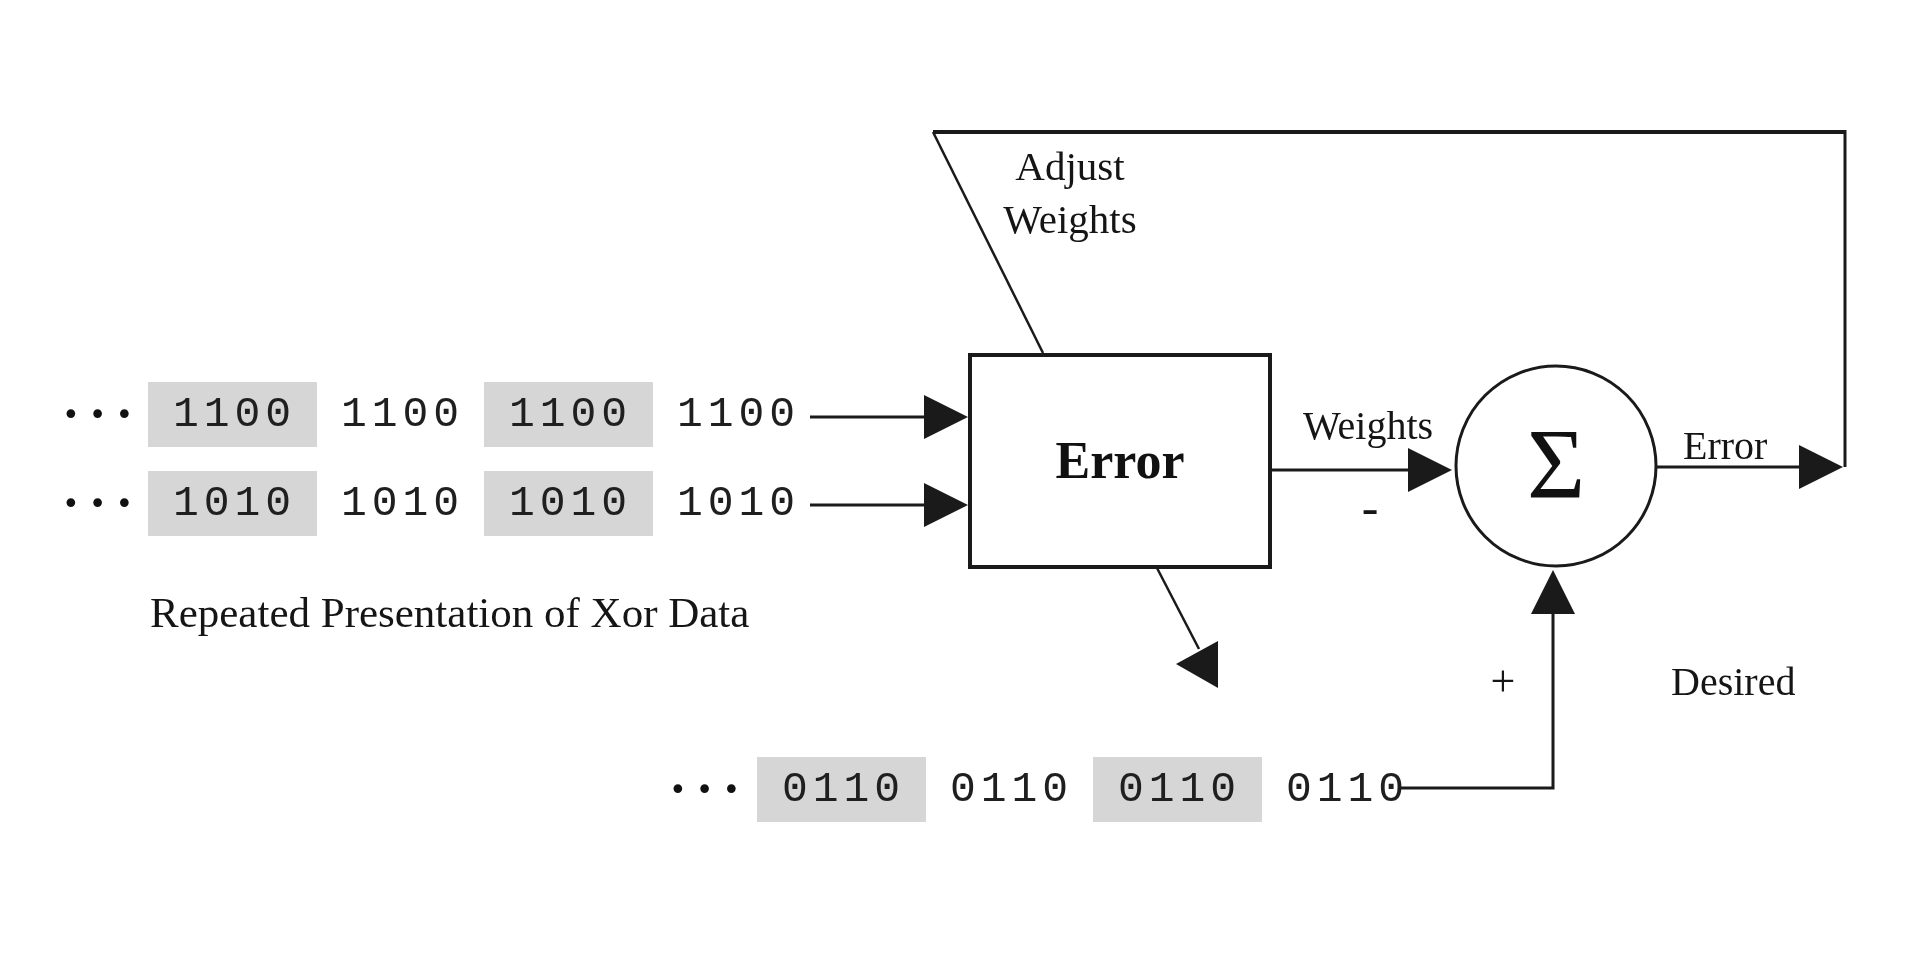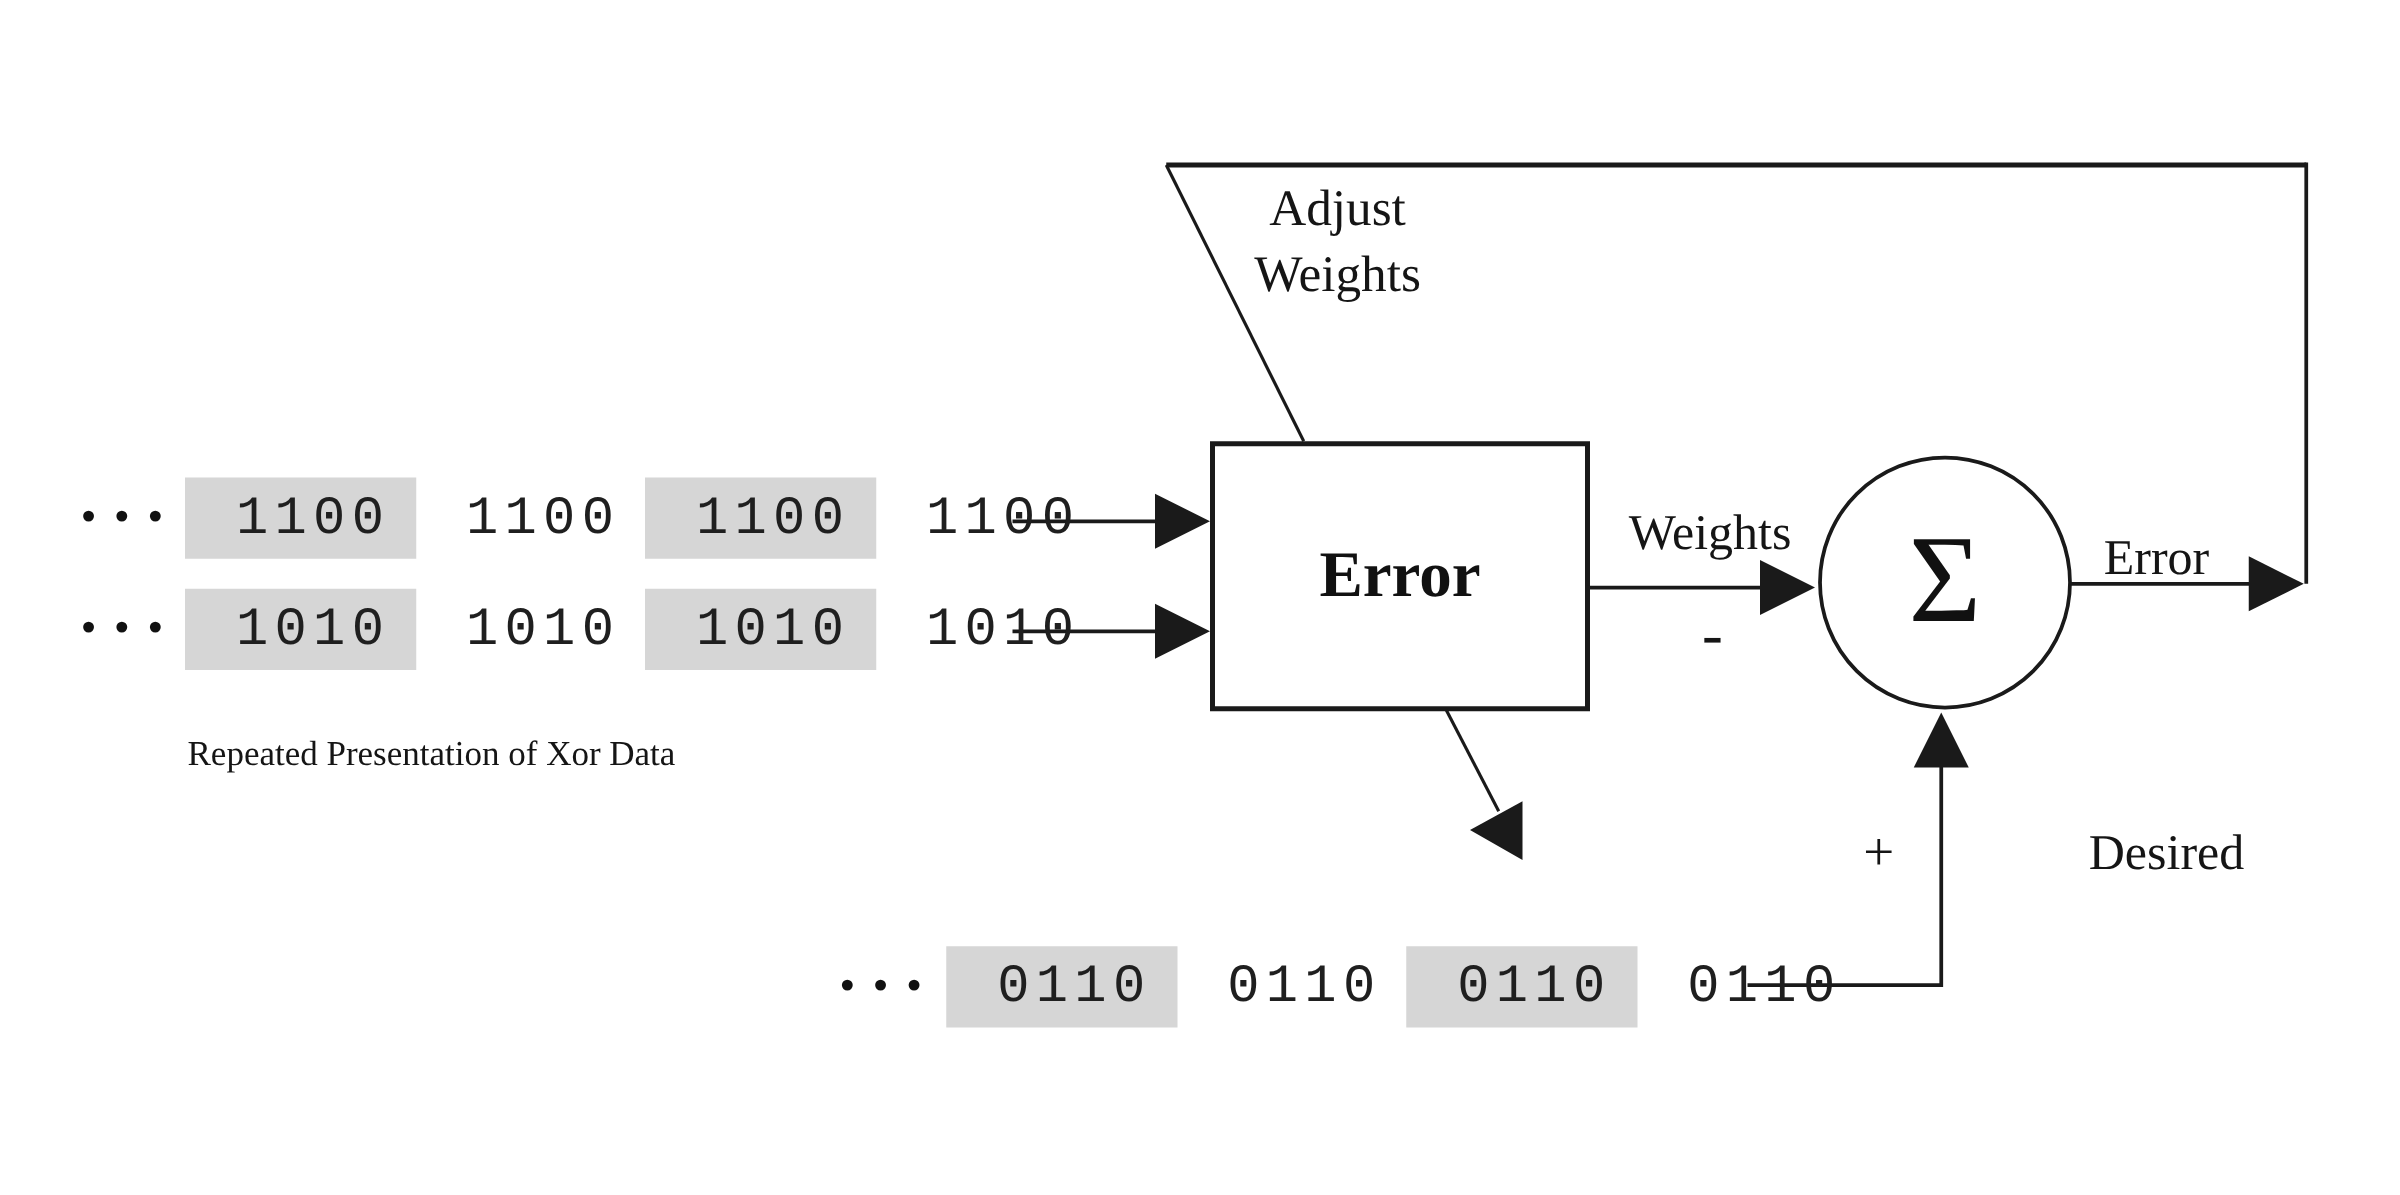--- a/index.html
+++ b/index.html
@@ -14,26 +14,26 @@
     position:absolute;display:flex;align-items:center;gap:20px;height:65px;
     font-family:"Liberation Mono","DejaVu Sans Mono",monospace;
     font-size:43px;letter-spacing:5px;color:#1f1f1f;white-space:nowrap;
   }
   .seq-row .dots{
     font-family:"DejaVu Sans","Liberation Sans",sans-serif;
     font-size:30px;letter-spacing:9px;color:#111;width:66px;
     display:flex;align-items:center;justify-content:flex-start;height:65px;
   }
   .seq-row .dots.wide{width:68px;}
-  .grp{display:inline-flex;align-items:center;justify-content:center;height:65px;width:123px;padding-left:20px;}
+  .grp{display:inline-flex;align-items:center;justify-content:center;height:65px;width:123px;padding-left:4px;}
   .grp.hl{width:165px;background:#d6d6d6;}
 
   
   .lbl{position:absolute;font-size:40px;line-height:1.1;white-space:nowrap;color:#151515;}
-  .caption{position:absolute;left:150px;top:588px;font-size:28px;color:#151515;white-space:nowrap;}
+  .caption{position:absolute;left:150px;top:588px;font-size:43px;color:#151515;white-space:nowrap;}
   .adjust-weights{
     position:absolute;left:975px;top:140px;width:190px;text-align:center;
     font-size:41px;line-height:53px;color:#151515;
   }
   .nn-box-label{
     position:absolute;left:970px;top:355px;width:300px;height:212px;
     display:flex;flex-direction:column;align-items:center;justify-content:center;
     font-weight:bold;font-size:52px;line-height:78px;color:#111;
   }
   .sigma{

